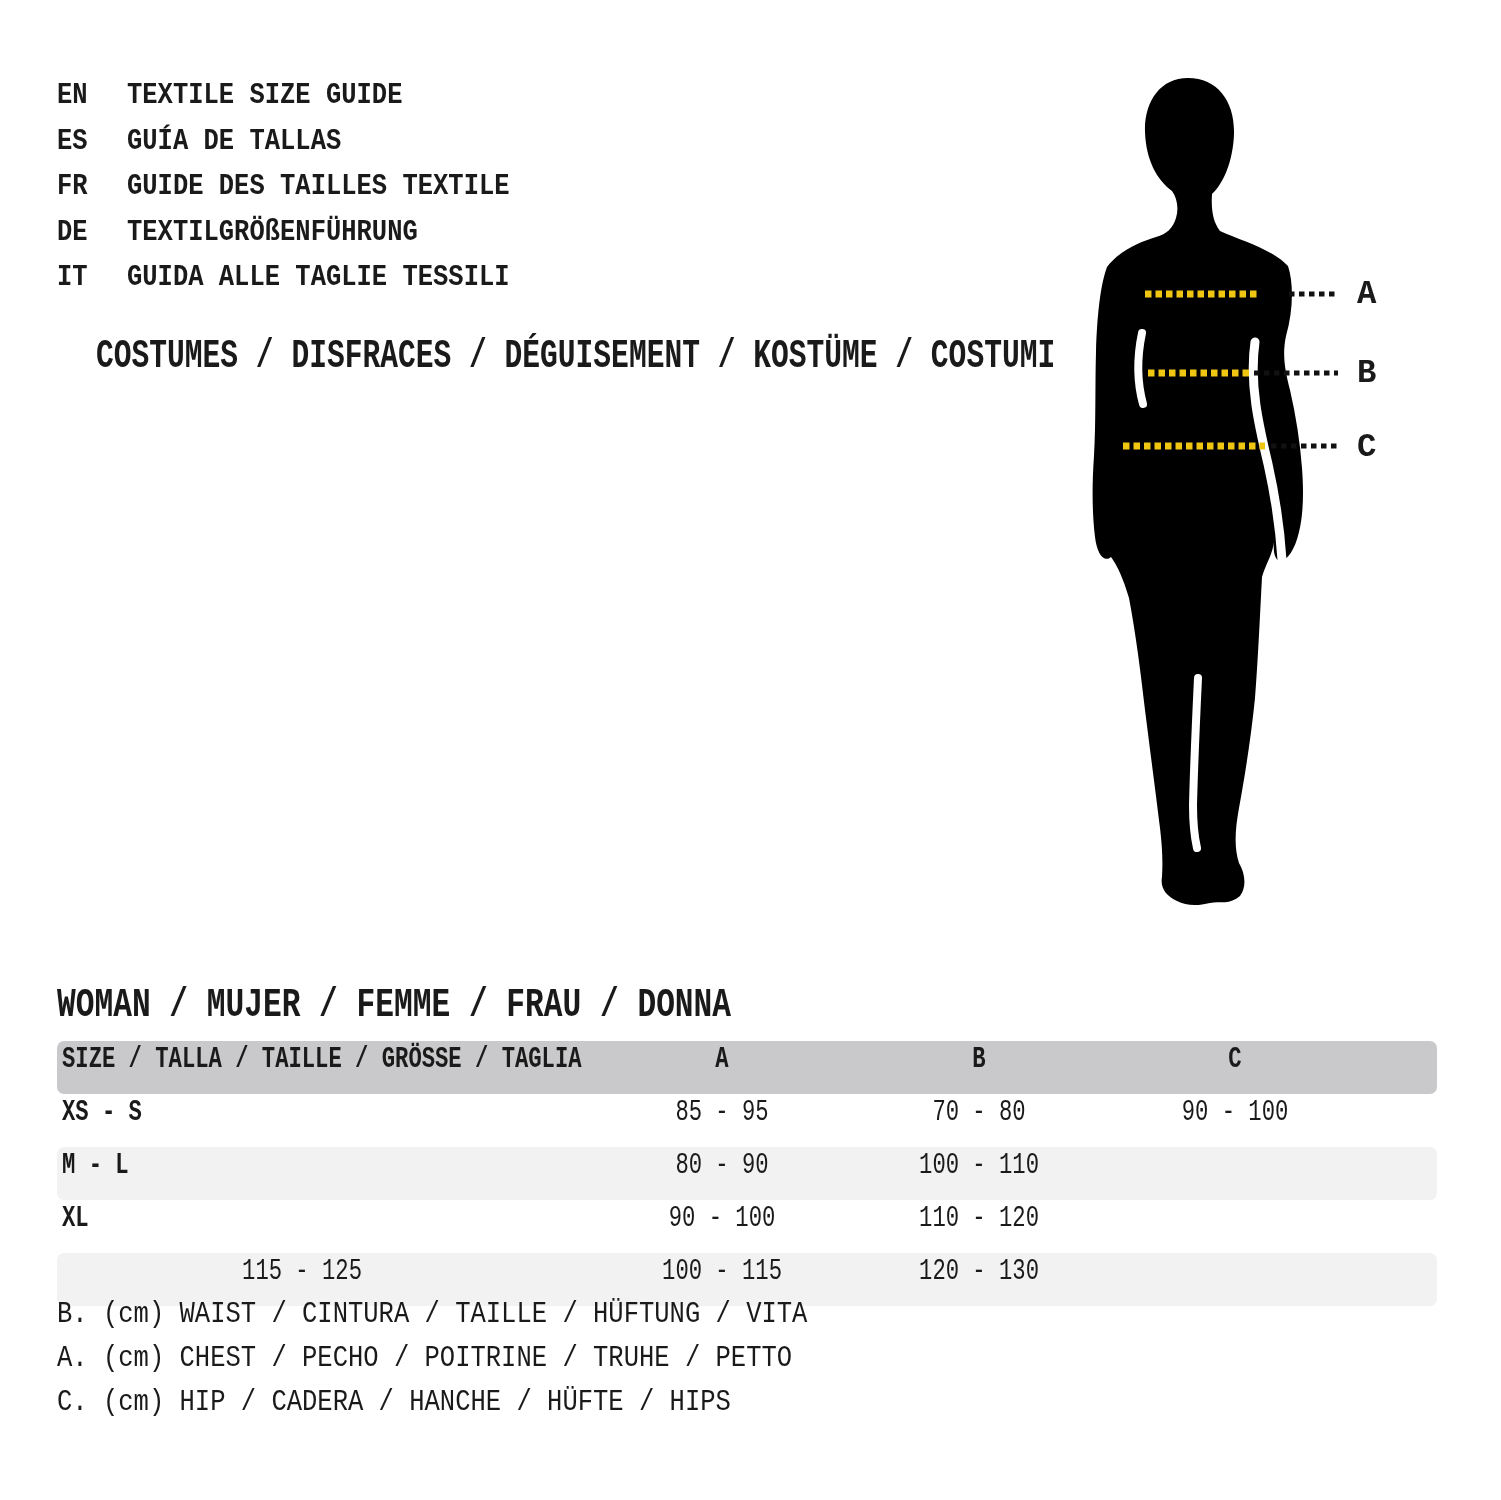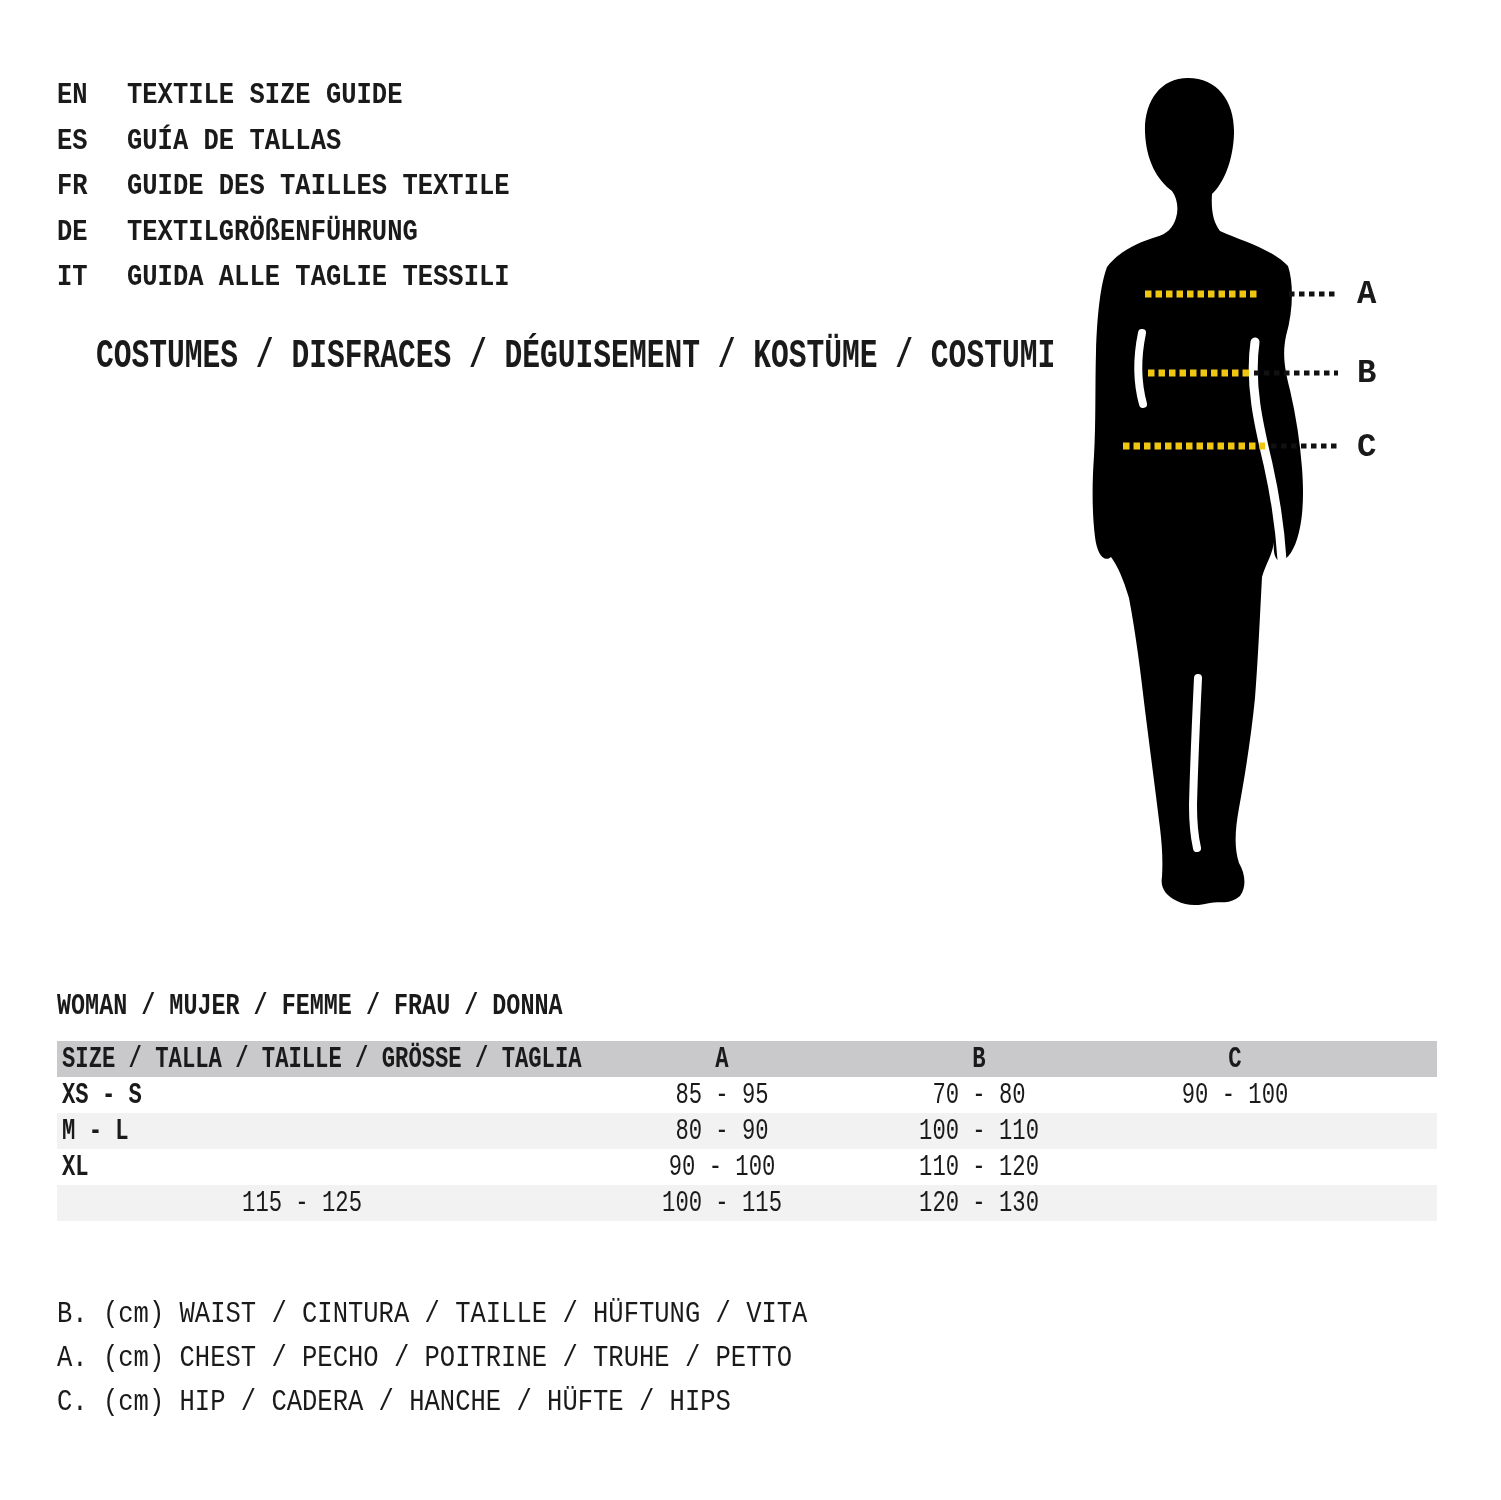--- a/index.html
+++ b/index.html
@@ -19,26 +19,26 @@
 
   
   .figure-wrap{position:absolute;left:1050px;top:60px;width:400px;height:900px;}
   .marker-label{position:absolute;font-size:34px;line-height:34px;font-weight:700;}
   .marker-label .cond{transform:scaleX(.95);}
   .marker-a{left:1357px;top:277px;}
   .marker-b{left:1357px;top:356px;}
   .marker-c{left:1357px;top:430px;}
 
   
-  .section-heading{position:absolute;left:57px;top:991px;font-size:30px;line-height:30px;font-weight:700;}
+  .section-heading{position:absolute;left:57px;top:991px;font-size:40px;line-height:30px;font-weight:700;}
   .section-heading .cond{transform:scaleX(.78);}
 
   
   .size-table{position:absolute;left:57px;top:1041px;width:1380px;font-size:30px;}
-  .trow{display:grid;grid-template-columns:490px 350px 164px 348px 28px;height:36px;line-height:36px;}
+  .trow{display:grid;grid-template-columns:490px 350px 164px 348px 28px;height:53px;line-height:36px;border-radius:7px;}
   .trow .cell{overflow:visible;}
   .trow .c{text-align:center;}
   .trow .c .cond{transform:scaleX(.74);transform-origin:50% 50%;}
   .thead{background:var(--table-header-bg,#c9c9cb);font-weight:700;}
   .size-cell{padding-left:5px;font-weight:700;}
   .size-cell .cond{transform:scaleX(.74);}
   .val{font-weight:400;}
   .trow.alt{background:var(--table-stripe-bg,#f2f2f2);}
 
   

